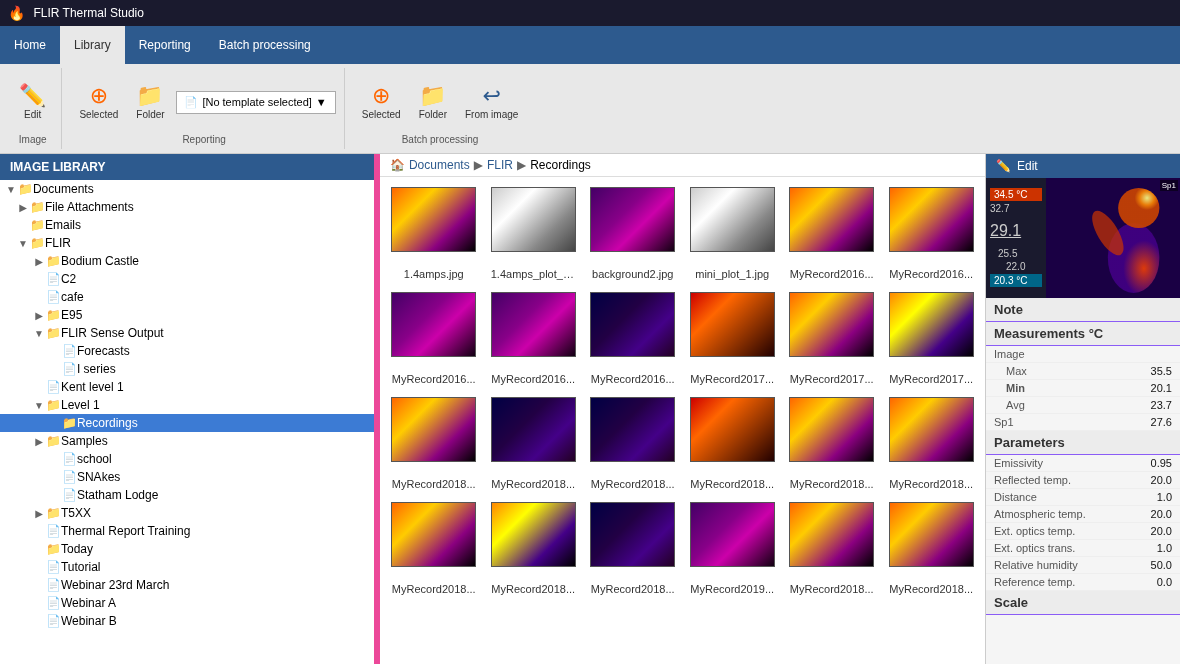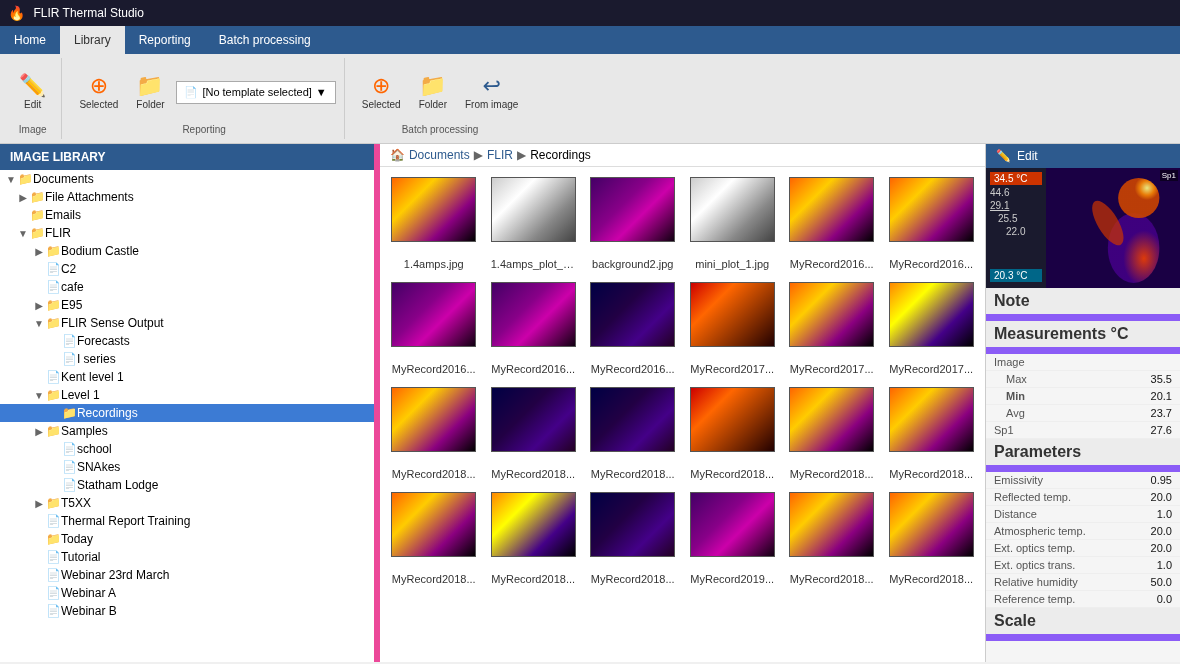--- a/index.html
+++ b/index.html
@@ -15,21 +15,21 @@
       align-items: center;
       gap: 8px;
       height: 26px;
     }
     .title-bar-icon { color: #ff6600; font-size: 14px; }
 
     
     .menu-bar {
       background: #2d5a8e;
       display: flex;
-      height: 28px;
+      height: 38px;
       align-items: center;
     }
     .menu-item {
       color: white;
       padding: 6px 14px;
       cursor: pointer;
       font-size: 12px;
       height: 100%;
       display: flex;
       align-items: center;
@@ -217,43 +217,43 @@
       height: 120px;
     }
     .temp-scale {
       background: #1a1a2e;
       color: white;
       width: 60px;
       padding: 4px;
       font-size: 10px;
       display: flex;
       flex-direction: column;
-      justify-content: space-between;
+      justify-content: center;
     }
     .temp-badge {
       background: #cc3300;
       color: white;
       padding: 1px 4px;
       font-size: 10px;
       margin-bottom: 2px;
     }
     .temp-badge.cold { background: #006688; }
     .thermal-image {
       flex: 1;
       background: linear-gradient(135deg, #ff6600 0%, #cc3300 30%, #2d1b69 60%, #000 100%);
       position: relative;
     }
 
     .section-title {
-      font-size: 16px;
+      font-size: 13px;
       font-weight: bold;
       padding: 4px 8px;
       color: #333;
       background: #ececec;
-      border-bottom: 7px solid #8b5cf6;
+      border-bottom: 1px solid #8b5cf6;
     }
     .param-row {
       display: flex;
       justify-content: space-between;
       padding: 2px 8px;
       border-bottom: 1px solid #eee;
       font-size: 11px;
     }
     .param-label { color: #555; }
     .param-value { color: #111; font-weight: 500; }
@@ -594,22 +594,22 @@
   <div class="right-panel">
     <div class="right-panel-edit">
       <span>✏️</span>
       <span>Edit</span>
     </div>
 
     <div class="thermal-preview">
       <div class="temp-scale">
         <div>
           <div class="temp-badge">34.5 °C</div>
-          <div style="font-size:10px; color:#ccc; margin:2px 0;">44.6</div>
-          <div style="font-size:10px; color:#ccc; margin:2px 0;text-decoration:underline;">29.1</div>
+          <div style="font-size:10px; color:#ccc; margin:2px 0;">32.7</div>
+          <div style="font-size:16px; color:#ccc; margin:8px 0;text-decoration:underline;">29.1</div>
           <div style="font-size:10px; color:#ccc; margin:2px 8px;">25.5</div>
           <div style="font-size:10px; color:#ccc; margin:2px 16px;">22.0</div>
         </div>
         <div>
           <div class="temp-badge cold">20.3 °C</div>
         </div>
       </div>
       <div class="thermal-image">
         <span class="sp-label">Sp1</span>
         

